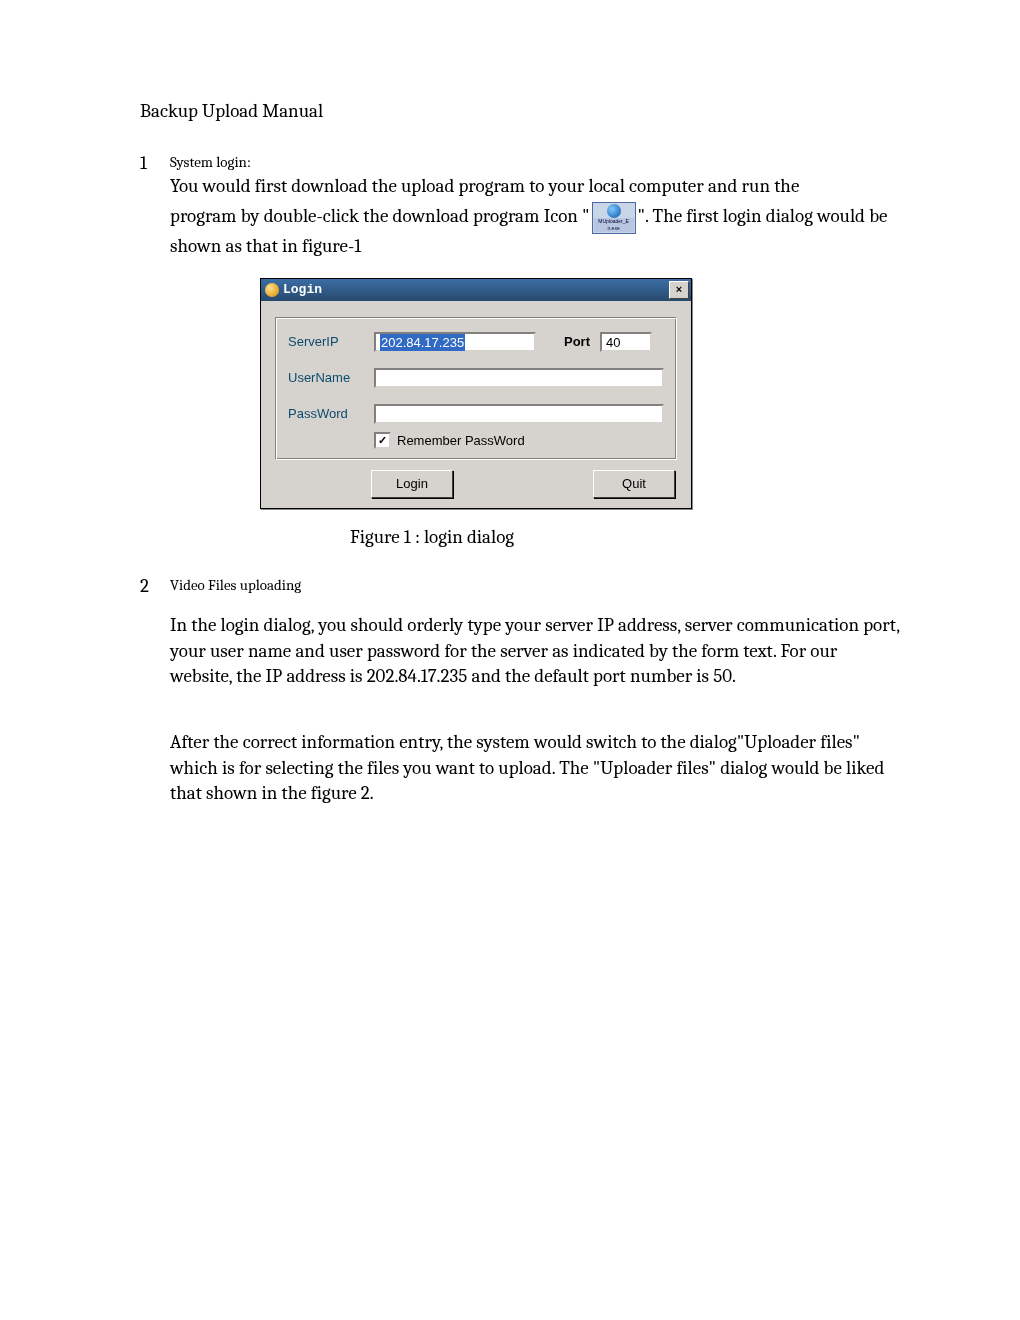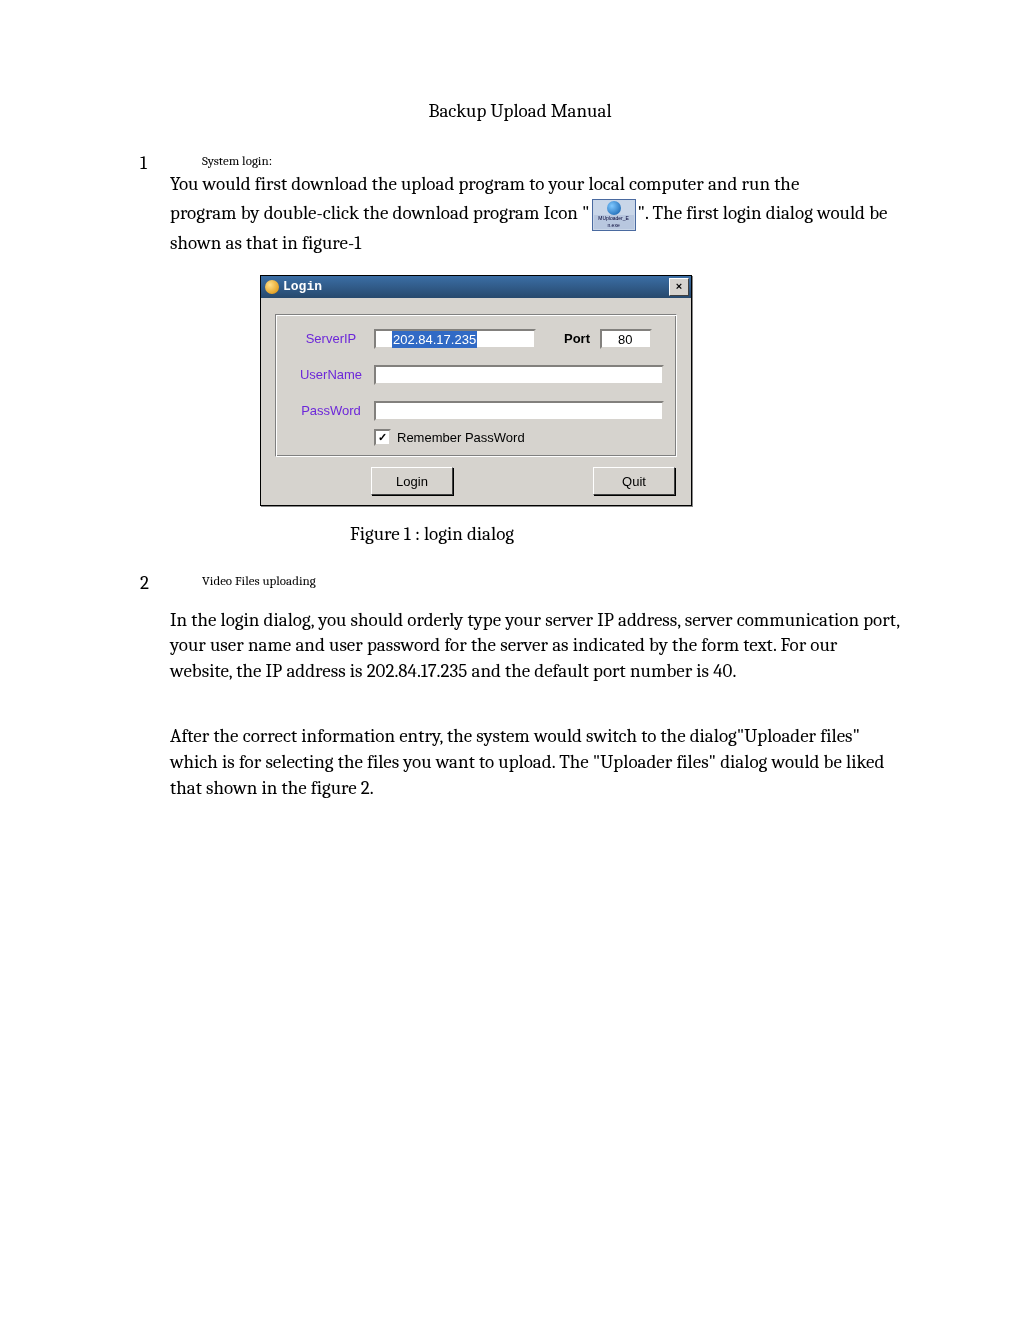--- a/index.html
+++ b/index.html
@@ -10,21 +10,20 @@
     color: #000;
   }
   .page {
     width: 1020px;
     height: 1320px;
     box-sizing: border-box;
     padding: 100px 120px 60px 140px;
     position: relative;
   }
   .title {
-    text-align: center;
     font-size: 19px;
     margin-bottom: 28px;
   }
   .para {
     font-size: 19px;
     line-height: 1.35;
     margin: 10px 0;
   }
   .indent-first {
     text-indent: 60px;
@@ -38,22 +37,21 @@
     font-family: "Cambria", "Georgia", serif;
     font-size: 19px;
     flex: none;
   }
   .list-body {
     flex: 1;
     font-size: 19px;
     line-height: 1.35;
   }
   .list-head {
-    font-size: 13px;
-    margin-left: 32px;
+    font-size: 15px;
   }
   .sub-para {
     margin-top: 2px;
   }
   .icon-inline {
     display: inline-block;
     width: 42px;
     height: 30px;
     vertical-align: middle;
     background: #c9d6e8;
@@ -143,29 +141,28 @@
     margin-bottom: 10px;
   }
   .form-row {
     display: flex;
     align-items: center;
     margin-bottom: 16px;
   }
   .form-row:last-child { margin-bottom: 4px; }
   .form-label {
     width: 86px;
-    color: #6d28d9;
-    font-size: 13px;
-    text-align: center;
+    color: #0c4a6e;
+    font-size: 13px;
   }
   .win-input {
     height: 20px;
     background: #fff;
     border: 2px inset #d6d3ce;
-    padding: 0 16px;
+    padding: 0 4px;
     font-family: "Tahoma", sans-serif;
     font-size: 13px;
     box-sizing: border-box;
   }
   .ip-input { width: 162px; }
   .ip-input .sel {
     background: #316ac5;
     color: #fff;
     padding: 0 1px;
     display: inline-block;
@@ -248,21 +245,21 @@
           </div>
           <div class="dlg-body">
             <div class="panel">
 
               <div class="form-row">
                 <div class="form-label">ServerIP</div>
                 <div class="win-input ip-input">
                   <span class="sel">202.84.17.235</span>
                 </div>
                 <div class="port-label">Port</div>
-                <div class="win-input port-input">80</div>
+                <div class="win-input port-input">40</div>
               </div>
 
               <div class="form-row">
                 <div class="form-label">UserName</div>
                 <div class="win-input full-input"></div>
               </div>
 
               <div class="form-row" style="margin-bottom:8px;">
                 <div class="form-label">PassWord</div>
                 <div class="win-input full-input"></div>
@@ -285,18 +282,18 @@
       </div>
 
       <div class="figure-caption">Figure 1 : login dialog</div>
     </div>
   </div>
 
   <div class="list-row" style="margin-top:0;">
     <div class="list-num">2</div>
     <div class="list-body">
       <div class="list-head">Video Files uploading</div>
-      <div class="para" style="text-indent:0; margin-top:18px;">In the login dialog, you should orderly type your server IP address, server communication port, your user name and user password for the server as indicated by the form text. For our website, the IP address is 202.84.17.235 and the default port number is 40.</div>
+      <div class="para" style="text-indent:0; margin-top:18px;">In the login dialog, you should orderly type your server IP address, server communication port, your user name and user password for the server as indicated by the form text. For our website, the IP address is 202.84.17.235 and the default port number is 50.</div>
       <div class="para" style="text-indent:0; margin-top:40px;">After the correct information entry, the system would switch to the dialog"Uploader files" which is for selecting the files you want to upload. The "Uploader files" dialog would be liked that shown in the figure 2.</div>
     </div>
   </div>
 
 </div>
 
 </body></html>

